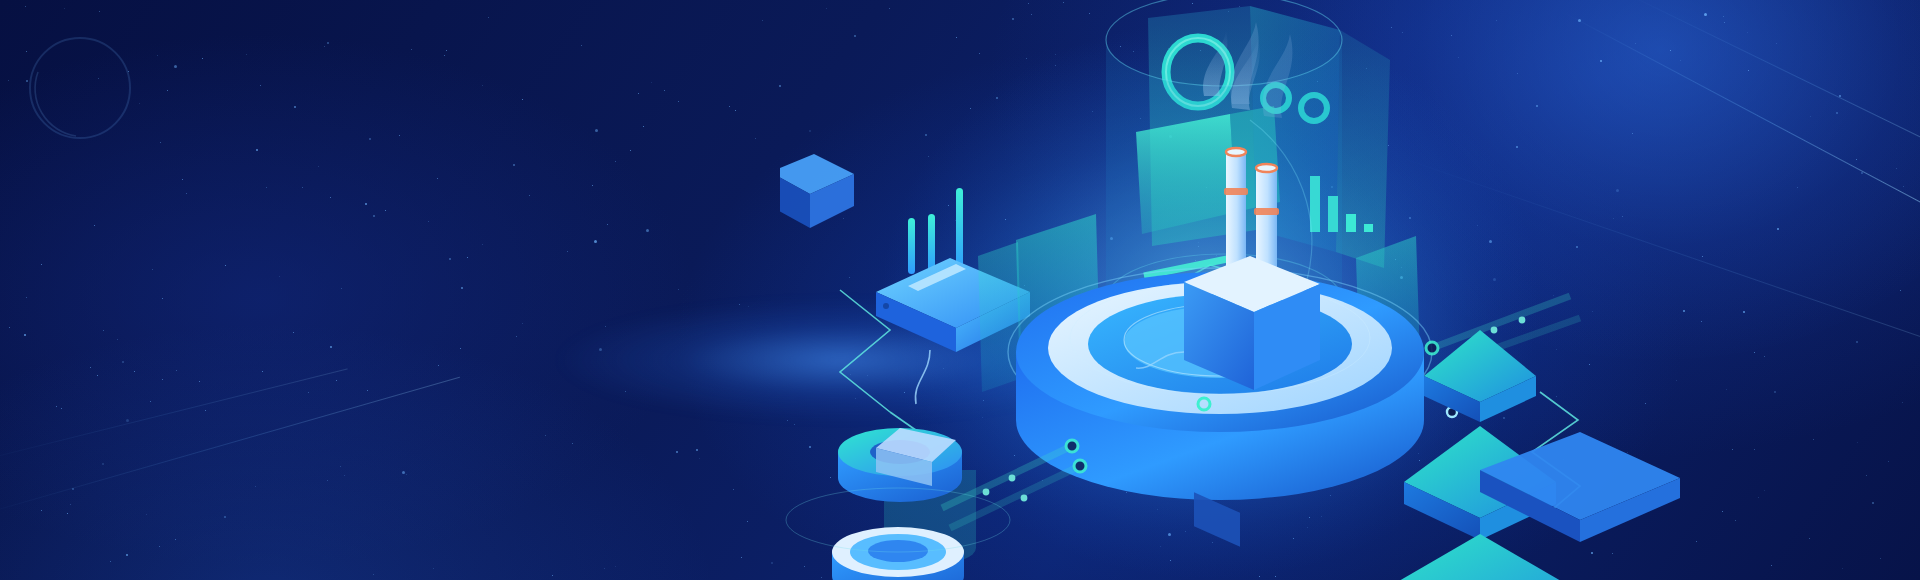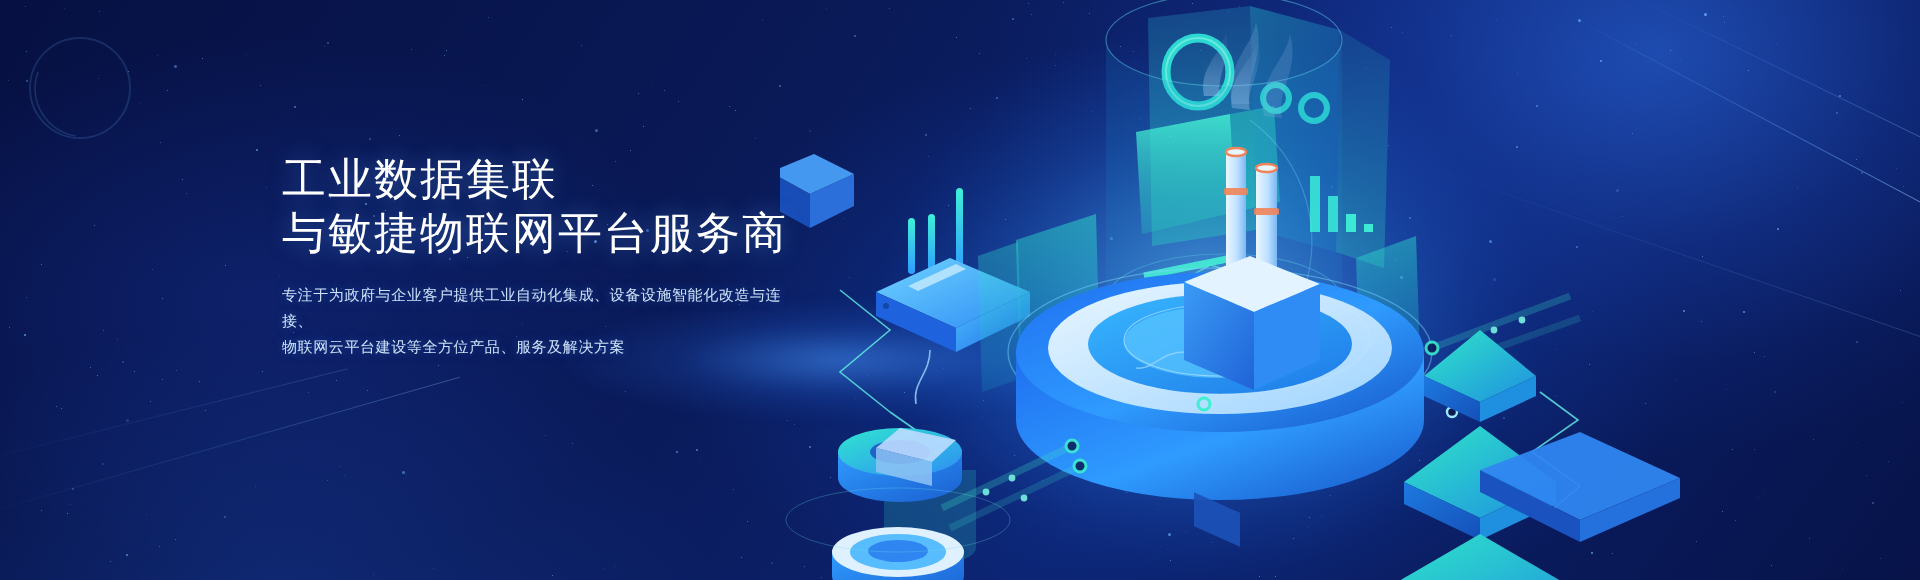--- a/index.html
+++ b/index.html
@@ -397,28 +397,20 @@
     <defs>
       <radialGradient id="cres" cx="50%" cy="50%" r="50%">
         <stop offset="60%" stop-color="#0a1240" stop-opacity="0"></stop>
         <stop offset="100%" stop-color="#6fb6ff" stop-opacity="0.55"></stop>
       </radialGradient>
     </defs>
     <circle cx="60" cy="60" r="50" fill="none" stroke="url(#cres)" stroke-width="2"></circle>
     <path d="M18,44 A48,48 0 0,0 56,108" fill="none" stroke="#7cc0ff" stroke-width="1.6" opacity=".55"></path>
   </svg>
 
-  <div class="copy">
-    <div class="headline">工业数据集联</div>
-    <div class="headline">与敏捷物联网平台服务商</div>
-    <div class="subcopy">
-      <div>专注于为政府与企业客户提供工业自动化集成、设备设施智能化改造与连接、</div>
-      <div>物联网云平台建设等全方位产品、服务及解决方案</div>
-    </div>
-  </div>
 
   <div class="art">
   <svg viewBox="0 0 1140 580" preserveAspectRatio="none">
     <defs>
       <linearGradient id="gTowerA" x1="0" y1="0" x2="0" y2="1">
         <stop offset="0%" stop-color="#1d6fa8" stop-opacity=".85"></stop>
         <stop offset="100%" stop-color="#2fe0c0" stop-opacity=".70"></stop>
       </linearGradient>
       <linearGradient id="gTowerB" x1="0" y1="0" x2="1" y2="1">
         <stop offset="0%" stop-color="#29c9d8" stop-opacity=".55"></stop>

